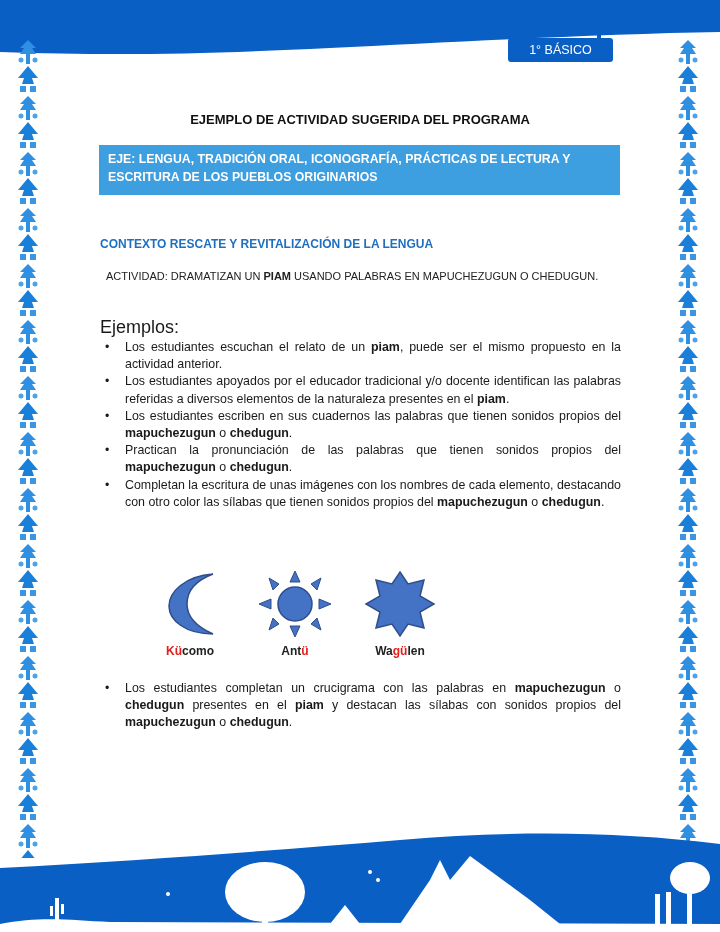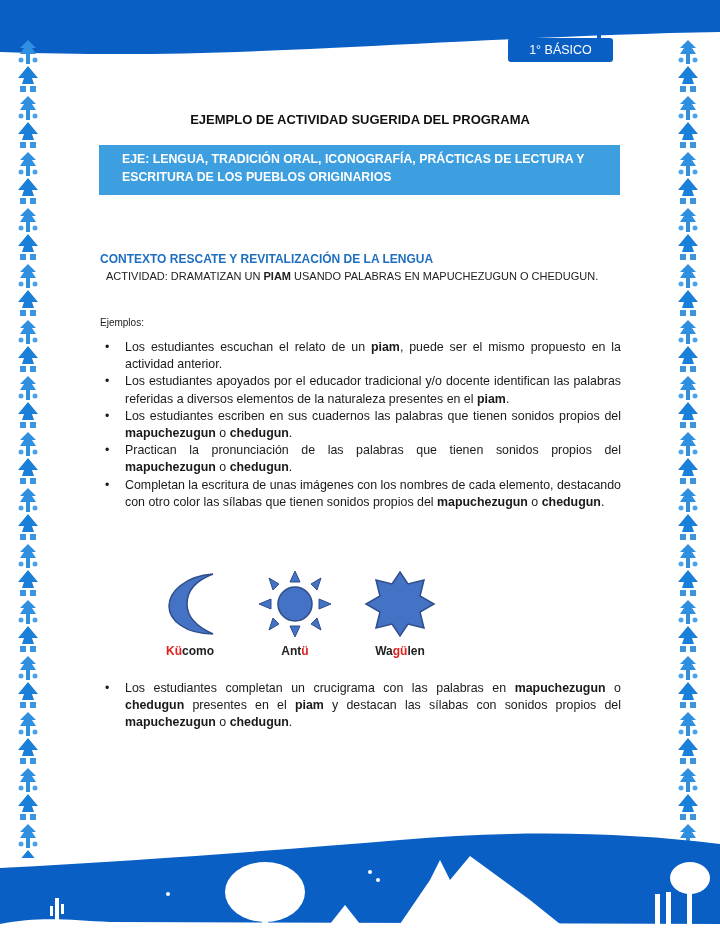--- a/index.html
+++ b/index.html
@@ -20,29 +20,29 @@
   .border-col { position: absolute; top: 38px; width: 28px; height: 820px; }
   .border-left { left: 14px; }
   .border-right { left: 674px; }
   .page-title {
     position: absolute; left: 100px; top: 112px; width: 520px; text-align: center;
     font-weight: bold; font-size: 13px; color: #111;
   }
   .eje-box {
     position: absolute; left: 99px; top: 145px; width: 521px; height: 50px;
     background: #3d9ee0; color: #fff; font-weight: bold; font-size: 12.3px;
-    box-sizing: border-box; padding: 5px 23px; line-height: 18px;
+    box-sizing: border-box; padding: 5px 9px; line-height: 18px;
   }
   .section-heading {
-    position: absolute; left: 100px; top: 252px; font-weight: bold; font-size: 12px; color: #1f6fc0;
+    position: absolute; left: 100px; top: 237px; font-weight: bold; font-size: 12px; color: #1f6fc0;
   }
   .activity-line {
     position: absolute; left: 106px; top: 270px; font-size: 11px; color: #222;
   }
-  .examples-label { position: absolute; left: 100px; top: 317px; font-size: 10px; }
+  .examples-label { position: absolute; left: 100px; top: 317px; font-size: 18px; }
   .bullets {
     position: absolute; left: 100px; top: 339px; width: 521px; margin: 0; padding: 0; list-style: none;
     font-size: 12.4px; line-height: 17.2px;
   }
   .bullets li { position: relative; padding-left: 25px; text-align: justify; }
   .bullets li::before { content: "•"; position: absolute; left: 5px; top: 0; }
   .bullets2 { top: 680px; }
   b { font-weight: bold; }
   .figures { position: absolute; left: 140px; top: 570px; width: 310px; height: 100px; }
   .fig { position: absolute; top: 0; width: 100px; text-align: center; }

